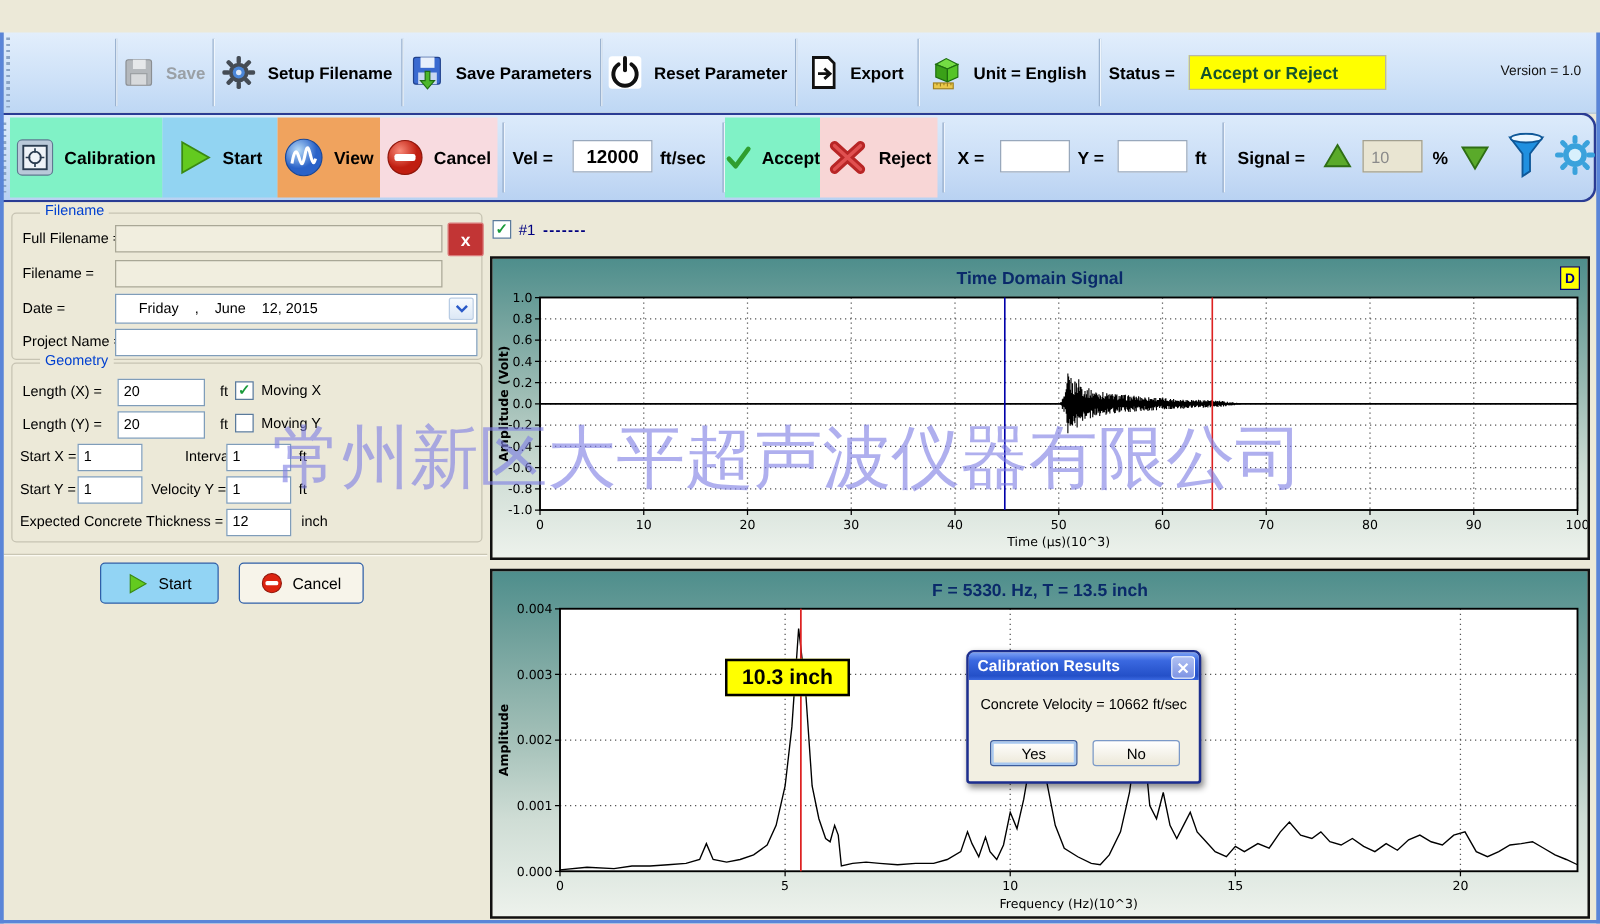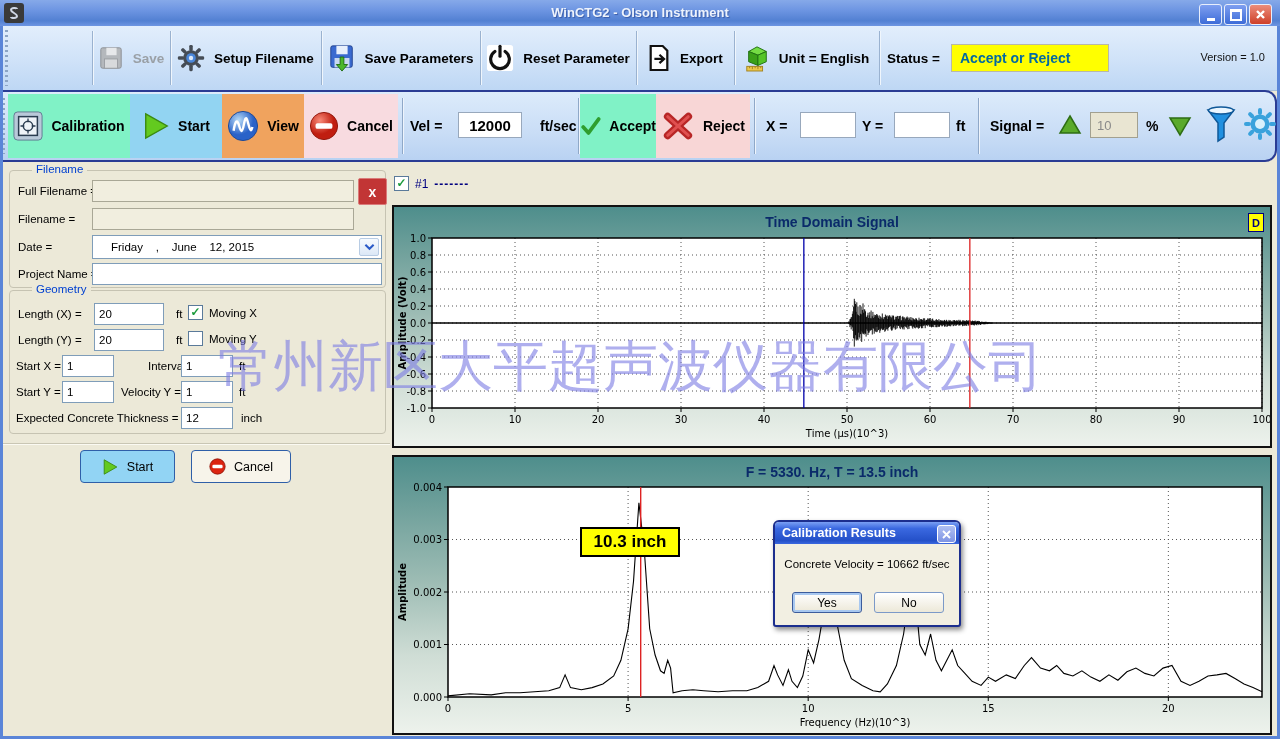--- a/index.html
+++ b/index.html
@@ -21,21 +21,21 @@
   
   .toolbar1{position:absolute;left:3px;top:26px;width:1274px;height:64px;
     background:linear-gradient(180deg,#e2eefc 0%,#cfe2f8 55%,#bed7f4 100%);border-bottom:1px solid #a8c0dc;}
   .gripper{position:absolute;left:2px;top:4px;bottom:4px;width:3px;
     background:repeating-linear-gradient(180deg,#8ba4c4 0 2px,transparent 2px 5px);}
   .tbi{position:absolute;top:0;height:100%;display:flex;align-items:center;justify-content:center;gap:9px;
     font-weight:bold;font-size:13.5px;color:#000;}
   .tbi.disabled{color:#9aa0a6;}
   .vsep{position:absolute;top:5px;bottom:5px;width:1px;background:#9ab2d0;border-right:1px solid #f0f6fc;}
   .status-box{position:absolute;left:948px;top:18px;width:148px;height:26px;background:#ffff00;
-    border:1px solid #b8b8a8;display:flex;align-items:center;padding-left:8px;color:#0369a1;
+    border:1px solid #b8b8a8;display:flex;align-items:center;padding-left:8px;color:#14532d;
     font-weight:bold;font-size:14px;}
   .version{position:absolute;right:12px;top:25px;font-size:11px;color:#111;}
   
   .toolbar2{position:absolute;left:0px;top:90px;width:1277px;height:72px;box-sizing:border-box;
     border:2px solid #2a3c94;border-left:none;border-radius:0 12px 12px 0;
     background:linear-gradient(180deg,#dcebfb 0%,#c9ddf6 60%,#b9d2f2 100%);}
   .t2btn{position:absolute;top:2px;bottom:2px;display:flex;align-items:center;justify-content:center;gap:8px;
     font-weight:bold;font-size:14px;color:#000;}
   .t2lbl{position:absolute;top:0;bottom:0;display:flex;align-items:center;font-weight:bold;font-size:14px;color:#000;}
   .t2input{position:absolute;top:20px;height:26px;box-sizing:border-box;border:1px solid #98a8bc;background:#fff;
@@ -98,41 +98,20 @@
     color:rgba(126,126,228,0.62);white-space:nowrap;z-index:6;pointer-events:none;}
   .frame-left{position:absolute;left:0;top:26px;bottom:0;width:3px;background:#5a85d8;}
   .frame-right{position:absolute;right:0;top:26px;bottom:0;width:3px;background:#5a85d8;}
   .frame-bottom{position:absolute;left:0;right:0;bottom:0;height:3px;background:#5a85d8;}
 </style>
 </head>
 <body>
 
 <div class="window">
 
-  <div class="titlebar">
-    <div class="app-icon">
-      <svg width="14" height="14" viewBox="0 0 14 14">
-          <path d="M10,3 C10,1.5 4,1.5 4,4 C4,6.5 10,7.5 10,10 C10,12.5 4,12.5 4,11" stroke="#cfd6e4" stroke-width="2" fill="none"></path>
-        </svg>
-    </div>
-    <div class="title-text">WinCTG2 - Olson Instrument</div>
-    <div class="winbtns">
-      <div class="wbtn">
-          <span class="glyph-min"></span>
-        </div>
-      <div class="wbtn">
-          <span class="glyph-res"></span>
-        </div>
-      <div class="wbtn close">
-        <svg width="11" height="11" viewBox="0 0 11 11">
-            <path d="M2,2 L9,9 M9,2 L2,9" stroke="#fff" stroke-width="2.4"></path>
-          </svg>
-      </div>
-    </div>
-  </div>
 
   <div class="toolbar1">
     <div class="gripper"></div>
     <div class="vsep" style="left:89px;"></div>
     <div class="tbi disabled" style="left:92px;width:72px;">
       <svg width="26" height="26" viewBox="0 0 28 28">
         <rect x="3" y="3" width="22" height="22" rx="2" fill="#b4b8bc" stroke="#8a8e92"></rect>
         <rect x="9" y="3" width="11" height="8" fill="#e6e8ea"></rect>
         <rect x="7" y="15" width="14" height="10" fill="#d8dadc" stroke="#9a9ea2"></rect>
       </svg>
@@ -248,21 +227,21 @@
         <circle cx="16" cy="16" r="14.5" fill="url(#cg)" stroke="#8e150a"></circle>
         <rect x="7" y="13" width="18" height="6" rx="2" fill="#fff"></rect>
       </svg>
       <span>Cancel</span>
     </div>
     <div class="t2sep" style="left:402px;"></div>
     <div class="t2lbl" style="left:410px;">
         <span>Vel =</span>
       </div>
     <input class="t2input" style="left: 458px; width: 64px;" value="12000">
-    <div class="t2lbl" style="left:528px;margin-left:12px;">
+    <div class="t2lbl" style="left:528px;">
         <span>ft/sec</span>
       </div>
     <div class="t2sep" style="left:578px;"></div>
     <div class="t2btn" style="left:580px;width:76px;background:#80f2c6;">
       <svg width="36" height="32" viewBox="0 0 40 36">
         <path d="M6,20 L16,31 L35,5" stroke="#2f9e2f" stroke-width="7" fill="none" stroke-linecap="round" stroke-linejoin="round"></path>
       </svg>
       <span>Accept</span>
     </div>
     <div class="t2btn" style="left:656px;width:94px;background:#f8d6d6;">

